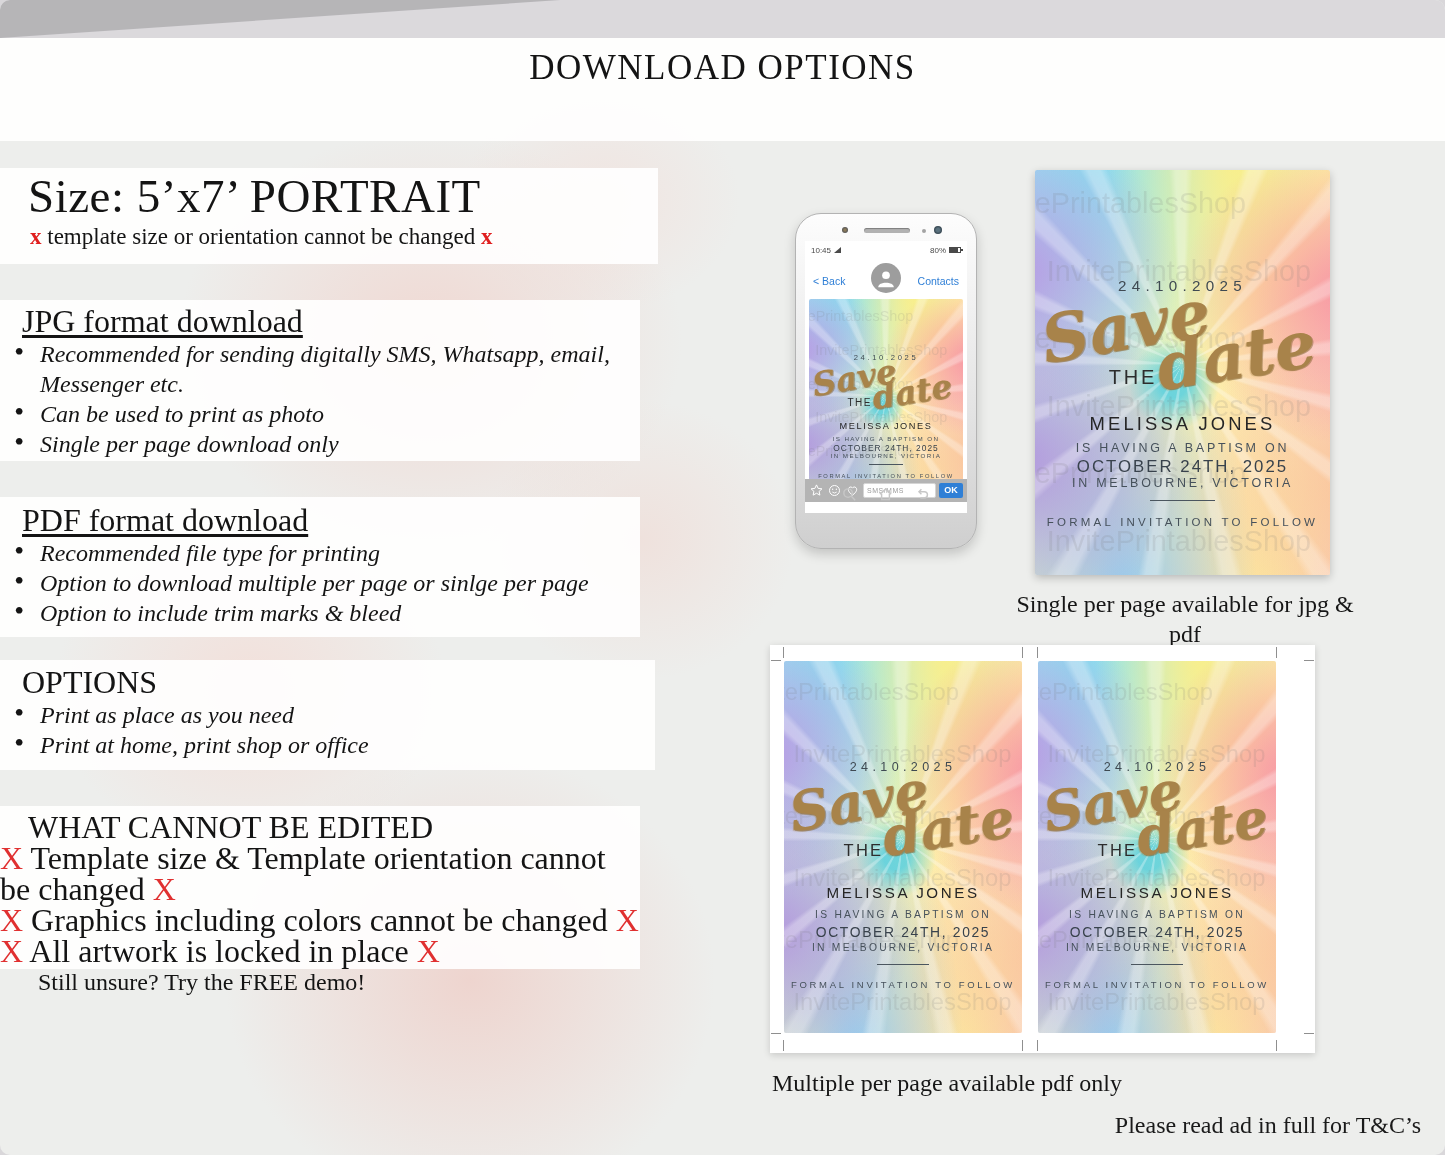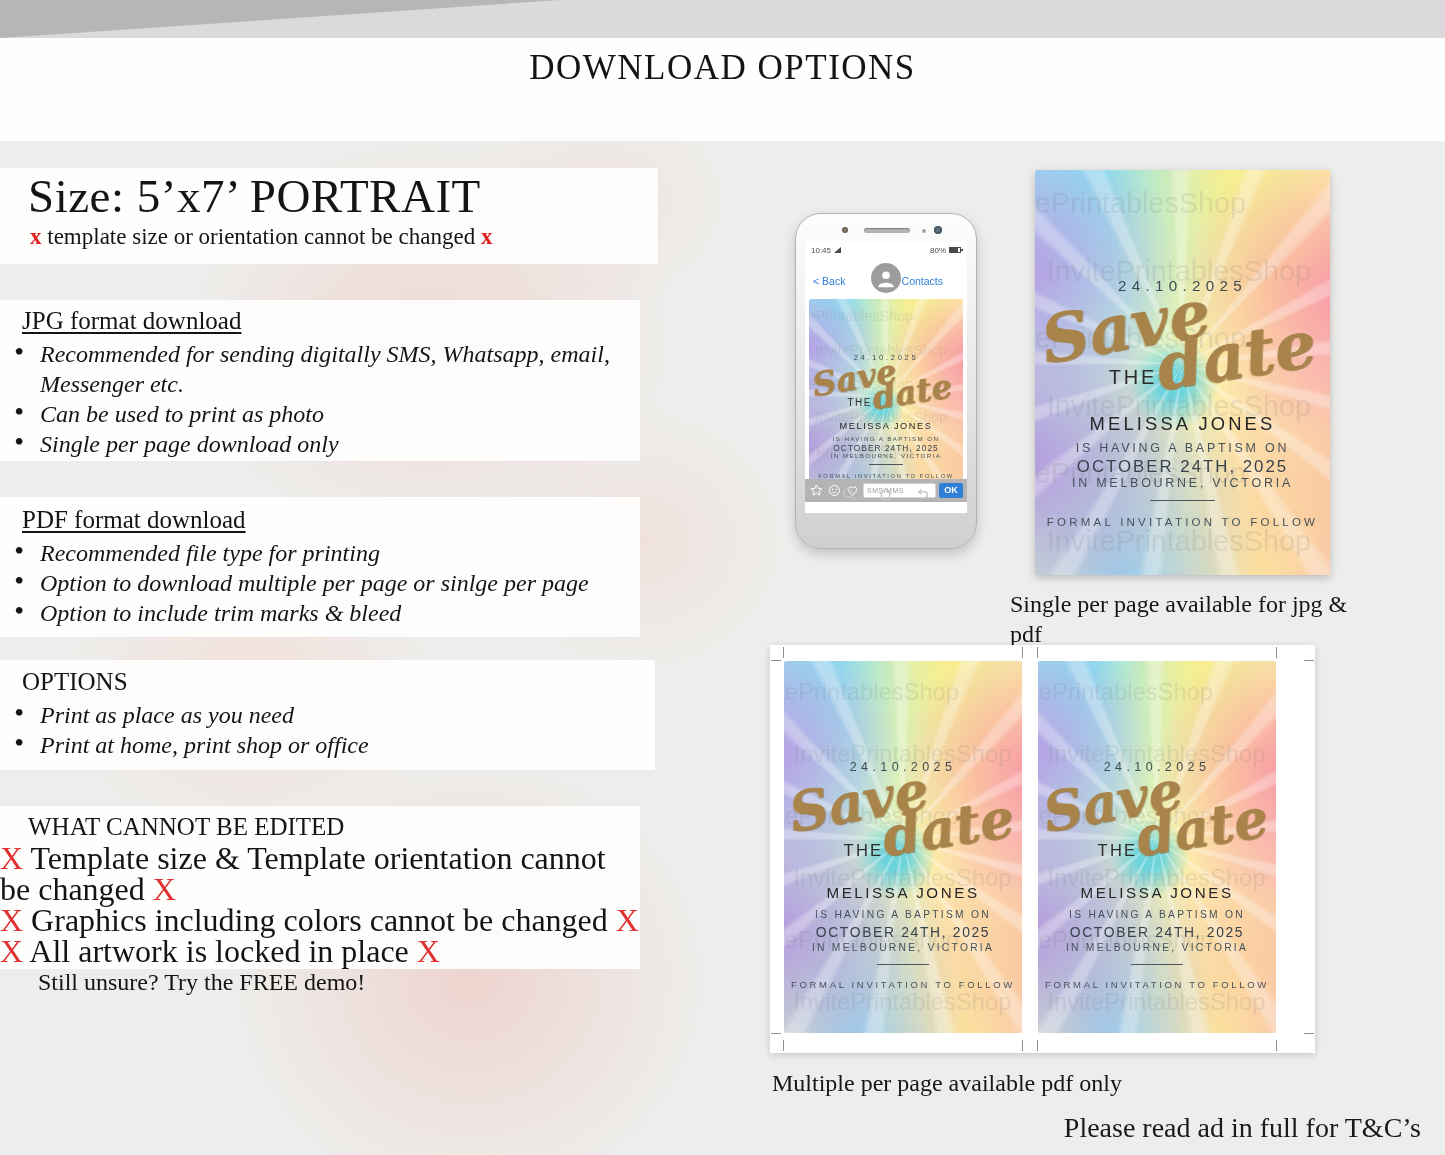--- a/index.html
+++ b/index.html
@@ -1,20 +1,20 @@
 <!DOCTYPE html>
 <html><head>
 <meta charset="utf-8">
 <style>
   * { margin:0; padding:0; box-sizing:border-box; }
   html,body { background:#d9d7da; }
   #canvas {
     position:relative; width:1445px; height:1155px; margin:0 auto;
     background:#edeeec; overflow:hidden;
-    font-family:"Liberation Serif", serif; color:#141414;
+    font-family:"Liberation Serif", serif; color:#141414;border-radius:10px;
   }
   
   #flowers { position:absolute; inset:0;
     background:
       radial-gradient(ellipse 360px 300px at 430px 340px, rgba(240,215,209,.95), rgba(240,215,209,0) 70%),
       radial-gradient(ellipse 280px 240px at 250px 690px, rgba(243,222,216,.9), rgba(243,222,216,0) 70%),
       radial-gradient(ellipse 340px 320px at 470px 980px, rgba(238,211,205,.95), rgba(238,211,205,0) 72%),
       radial-gradient(ellipse 220px 200px at 640px 540px, rgba(240,220,214,.7), rgba(240,220,214,0) 70%),
       radial-gradient(ellipse 200px 160px at 600px 200px, rgba(242,224,219,.7), rgba(242,224,219,0) 70%);
   }
@@ -33,21 +33,21 @@
   #size-band { left:0; top:168px; width:658px; height:96px; }
   .size-heading { font-size:47px; line-height:52px; padding:2px 0 0 28px; letter-spacing:.5px; }
   .size-note { font-size:23px; padding:2px 0 0 30px; }
   .xs { color:#e01f1f; font-weight:bold; }
 
   #jpg-band { left:0; top:300px; width:640px; height:161px; padding-top:5px; }
   #pdf-band { left:0; top:497px; width:640px; height:140px; padding-top:7px; }
   #print-band { left:0; top:660px; width:655px; height:110px; padding-top:6px; }
   #edit-band { left:0; top:806px; width:640px; height:163px; padding-top:5px; }
 
-  .sec-h { font-size:25px; line-height:32px; padding-left:22px; }
+  .sec-h { font-size:32px; line-height:32px; padding-left:22px; }
   .sec-h.u { text-decoration:underline; text-underline-offset:3px; }
   .bullets { list-style:none; margin-top:2px;font-style:italic; }
   .bullets li { position:relative; padding-left:40px; padding-right:30px;
     font-size:24px; line-height:30px; }
   .bullets li::before { content:"\2022"; position:absolute; left:14px; top:-2px; font-size:28px; }
 
   .xline { font-size:32px; line-height:31px; }
   .XL { color:#e03030; }
   .edit-foot { font-size:24px; line-height:31px; padding-left:38px; }
 
@@ -108,21 +108,21 @@
     background:radial-gradient(#5a717e 30%, #2f3e48 75%); }
   .p-screen { position:absolute; left:9px; top:27px; width:162px; height:272px; background:#fff; overflow:hidden; }
   .p-status { position:absolute; left:6px; right:6px; top:4px; height:11px;
     font-family:"Liberation Sans",sans-serif; font-size:8px; color:#4a4a4a;
     display:flex; justify-content:space-between; align-items:center; }
   .sig { display:inline-block; width:0; height:0; border-left:7px solid transparent;
     border-bottom:6px solid #4a4a4a; margin-left:3px; }
   .batt { display:inline-block; width:12px; height:6px; border:1px solid #4a4a4a; margin-left:3px;
     position:relative; background:linear-gradient(90deg,#4a4a4a 0 75%, transparent 75%); }
   .batt::after { content:""; position:absolute; right:-3px; top:1px; width:2px; height:2px; background:#4a4a4a; }
-  .p-nav { position:absolute; left:0; right:16px; top:20px; height:34px;
+  .p-nav { position:absolute; left:0; right:0; top:20px; height:34px;
     font-family:"Liberation Sans",sans-serif; font-size:10.5px; color:#2f7fd6; }
   .p-back { position:absolute; left:8px; top:14px; }
   .p-contacts { position:absolute; right:8px; top:14px; }
   .p-avatar { position:absolute; left:66px; top:2px; width:30px; height:30px; border-radius:50%;
     background:#9d9d9d; overflow:hidden; display:flex; align-items:center; justify-content:center; }
   #phone-card-slot { position:absolute; left:4px; top:58px; }
   .p-msgbar { position:absolute; left:0; right:0; bottom:11px; height:23px; background:#b4b4b4;
     display:flex; align-items:center; padding:0 4px; gap:3px; }
   .p-msgbar .ico { width:15px; height:15px; flex:0 0 auto; }
   .p-input { flex:1; height:15px; background:#fff; border:1px solid #d5d5d5; border-radius:2px;
@@ -130,23 +130,23 @@
   .p-input::placeholder { color:#9c9c9c; letter-spacing:.5px; }
   .p-ok { width:24px; height:15px; background:#2f7fd6; color:#fff; border:none; border-radius:2px;
     font-family:"Liberation Sans",sans-serif; font-size:9px; font-weight:bold; line-height:15px; text-align:center; }
   .p-chin { position:absolute; left:0; right:0; bottom:6px; height:26px;
     display:flex; justify-content:space-around; align-items:center; padding:0 26px; }
   .p-chin .ico { width:17px; height:17px; }
 
   
   .caption { position:absolute; font-size:24px; line-height:30px; color:#161616; }
   #cap-phone { left:730px; top:560px; width:312px; text-align:center; }
-  #cap-single { left:1010px; top:589px; width:350px; text-align:left; }
+  #cap-single { left:1010px; top:589px; width:350px; text-align:center; }
   #cap-multiple { left:772px; top:1068px;text-align:center; }
-  #cap-terms { position:absolute; right:24px; top:1112px; font-size:28px; color:#1a1a1a; }
+  #cap-terms { position:absolute; right:24px; top:1112px; font-size:24px; color:#1a1a1a; }
 
   
   #sheet { position:absolute; left:770px; top:645px; width:545px; height:408px; background:#fff;
     box-shadow:0 2px 7px rgba(0,0,0,.16); }
   .sheet-slot { position:absolute; top:16px; }
   #sheet-slot-1 { left:14px; }
   #sheet-slot-2 { left:268px; }
   .trim { position:absolute; background:#8f8f8f; }
   .trim.v { width:1px; height:11px; }
   .trim.h { height:1px; width:10px; }

